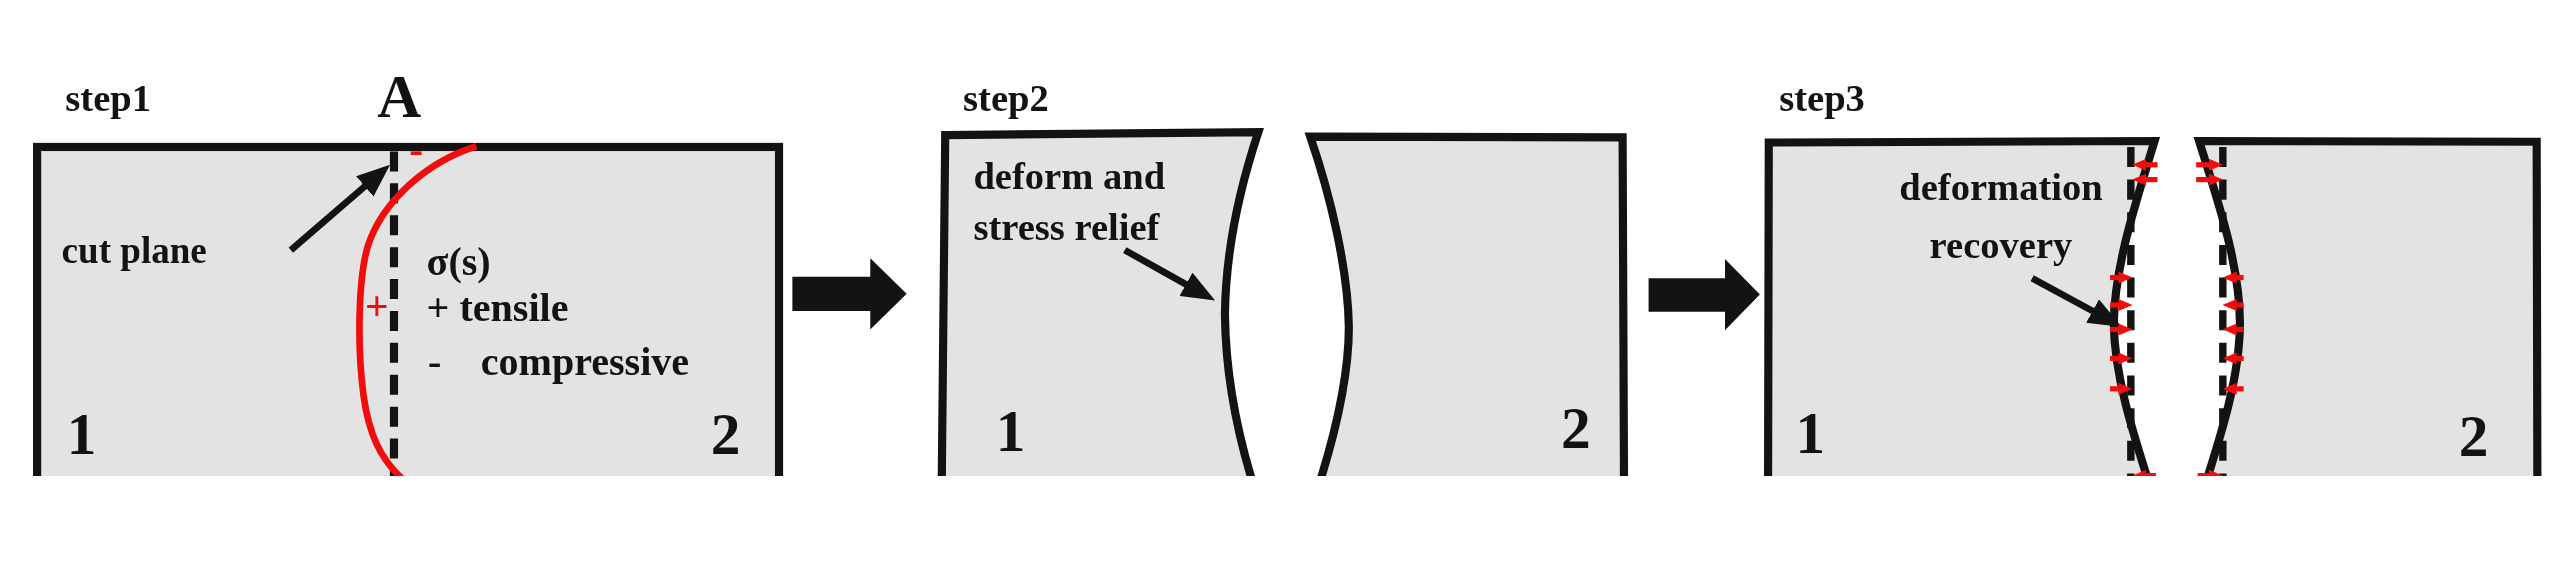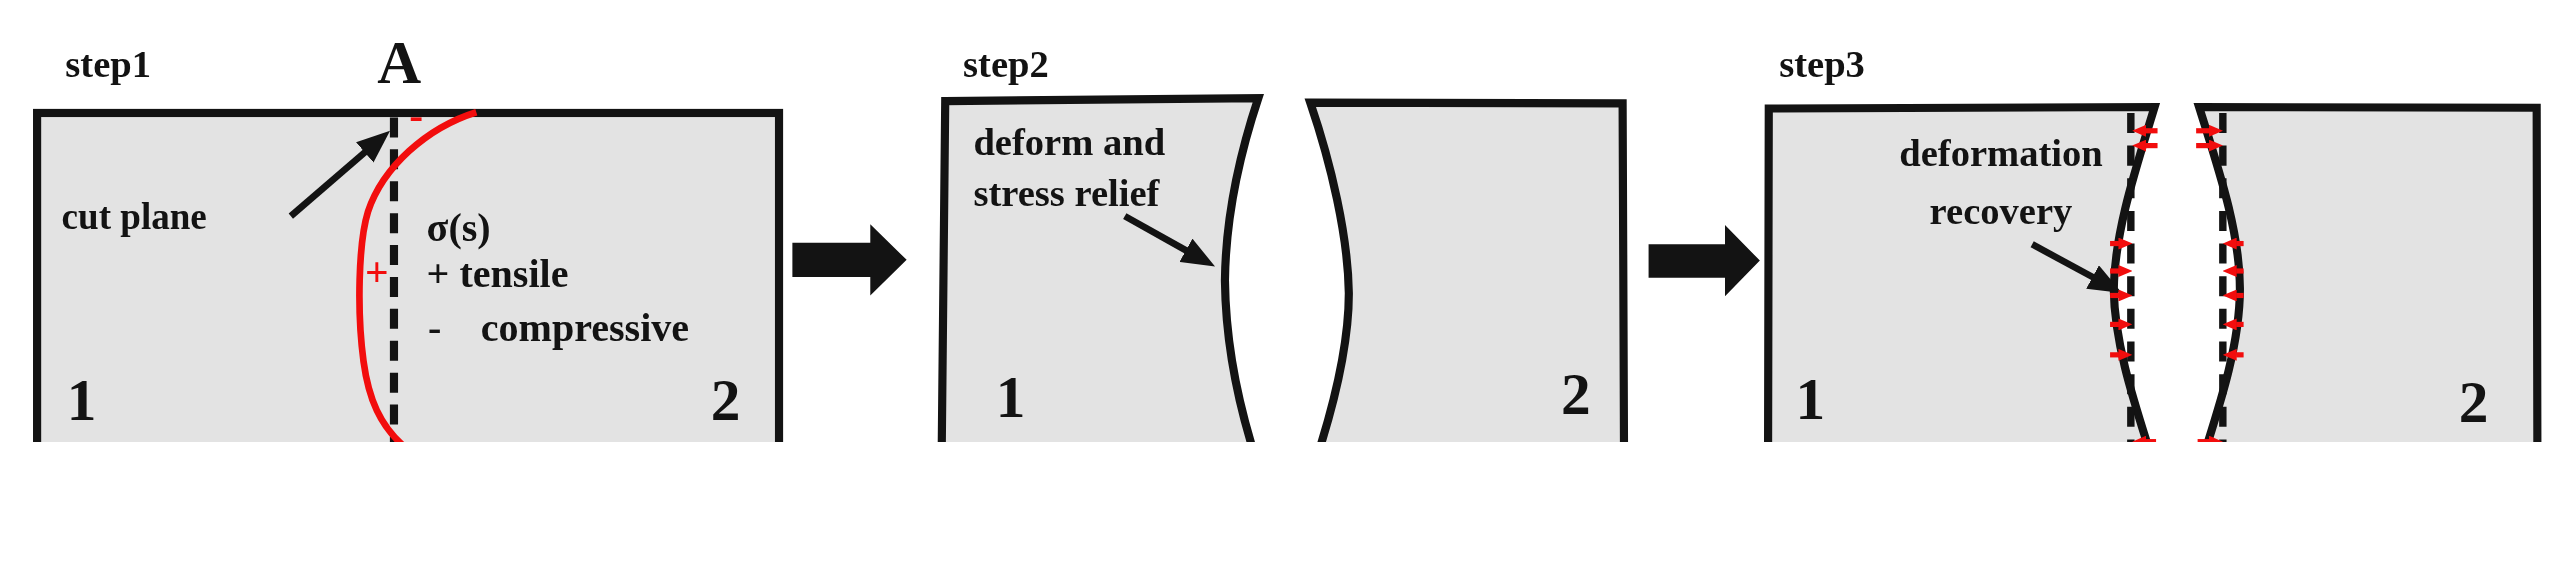--- a/index.html
+++ b/index.html
@@ -1,16 +1,16 @@
 <!DOCTYPE html>
 <html style="--bg: #ffffff; --fill: #e3e3e3; --line: #131313; --red: #f20d0d;font-size:12px"><head>
 <meta charset="utf-8">
 <style>
   html,body{margin:0;padding:0;background:#ffffff;}
-  .figure{position:relative;width:2576px;height:442px;background:var(--bg,#fff);overflow:hidden;}
+  .figure{position:relative;width:2576px;height:442px;background:var(--bg,#fff);overflow:hidden;margin-top:34px;}
   svg{display:block;}
   .piece{fill:var(--fill,#e3e3e3);stroke:var(--line,#131313);stroke-width:11;stroke-linejoin:miter;}
   .dashcut{stroke:var(--line,#131313);stroke-width:11;stroke-dasharray:27 16;fill:none;}
   .dashflat{stroke:var(--line,#131313);stroke-width:10;stroke-dasharray:27 17;fill:none;}
   .stress{stroke:var(--red,#f20d0d);stroke-width:9;fill:none;}
   .pointer{stroke:var(--line,#131313);stroke-width:9;fill:none;}
   .blockarrow{fill:var(--line,#131313);stroke:none;}
   .recov{stroke:var(--red,#f20d0d);stroke-width:7;fill:none;}
   text{font-family:"Liberation Serif","DejaVu Serif",serif;font-weight:bold;fill:var(--line,#131313);}
   .t52{font-size:52px;} .t50{font-size:50px;} .t54{font-size:54px;}

